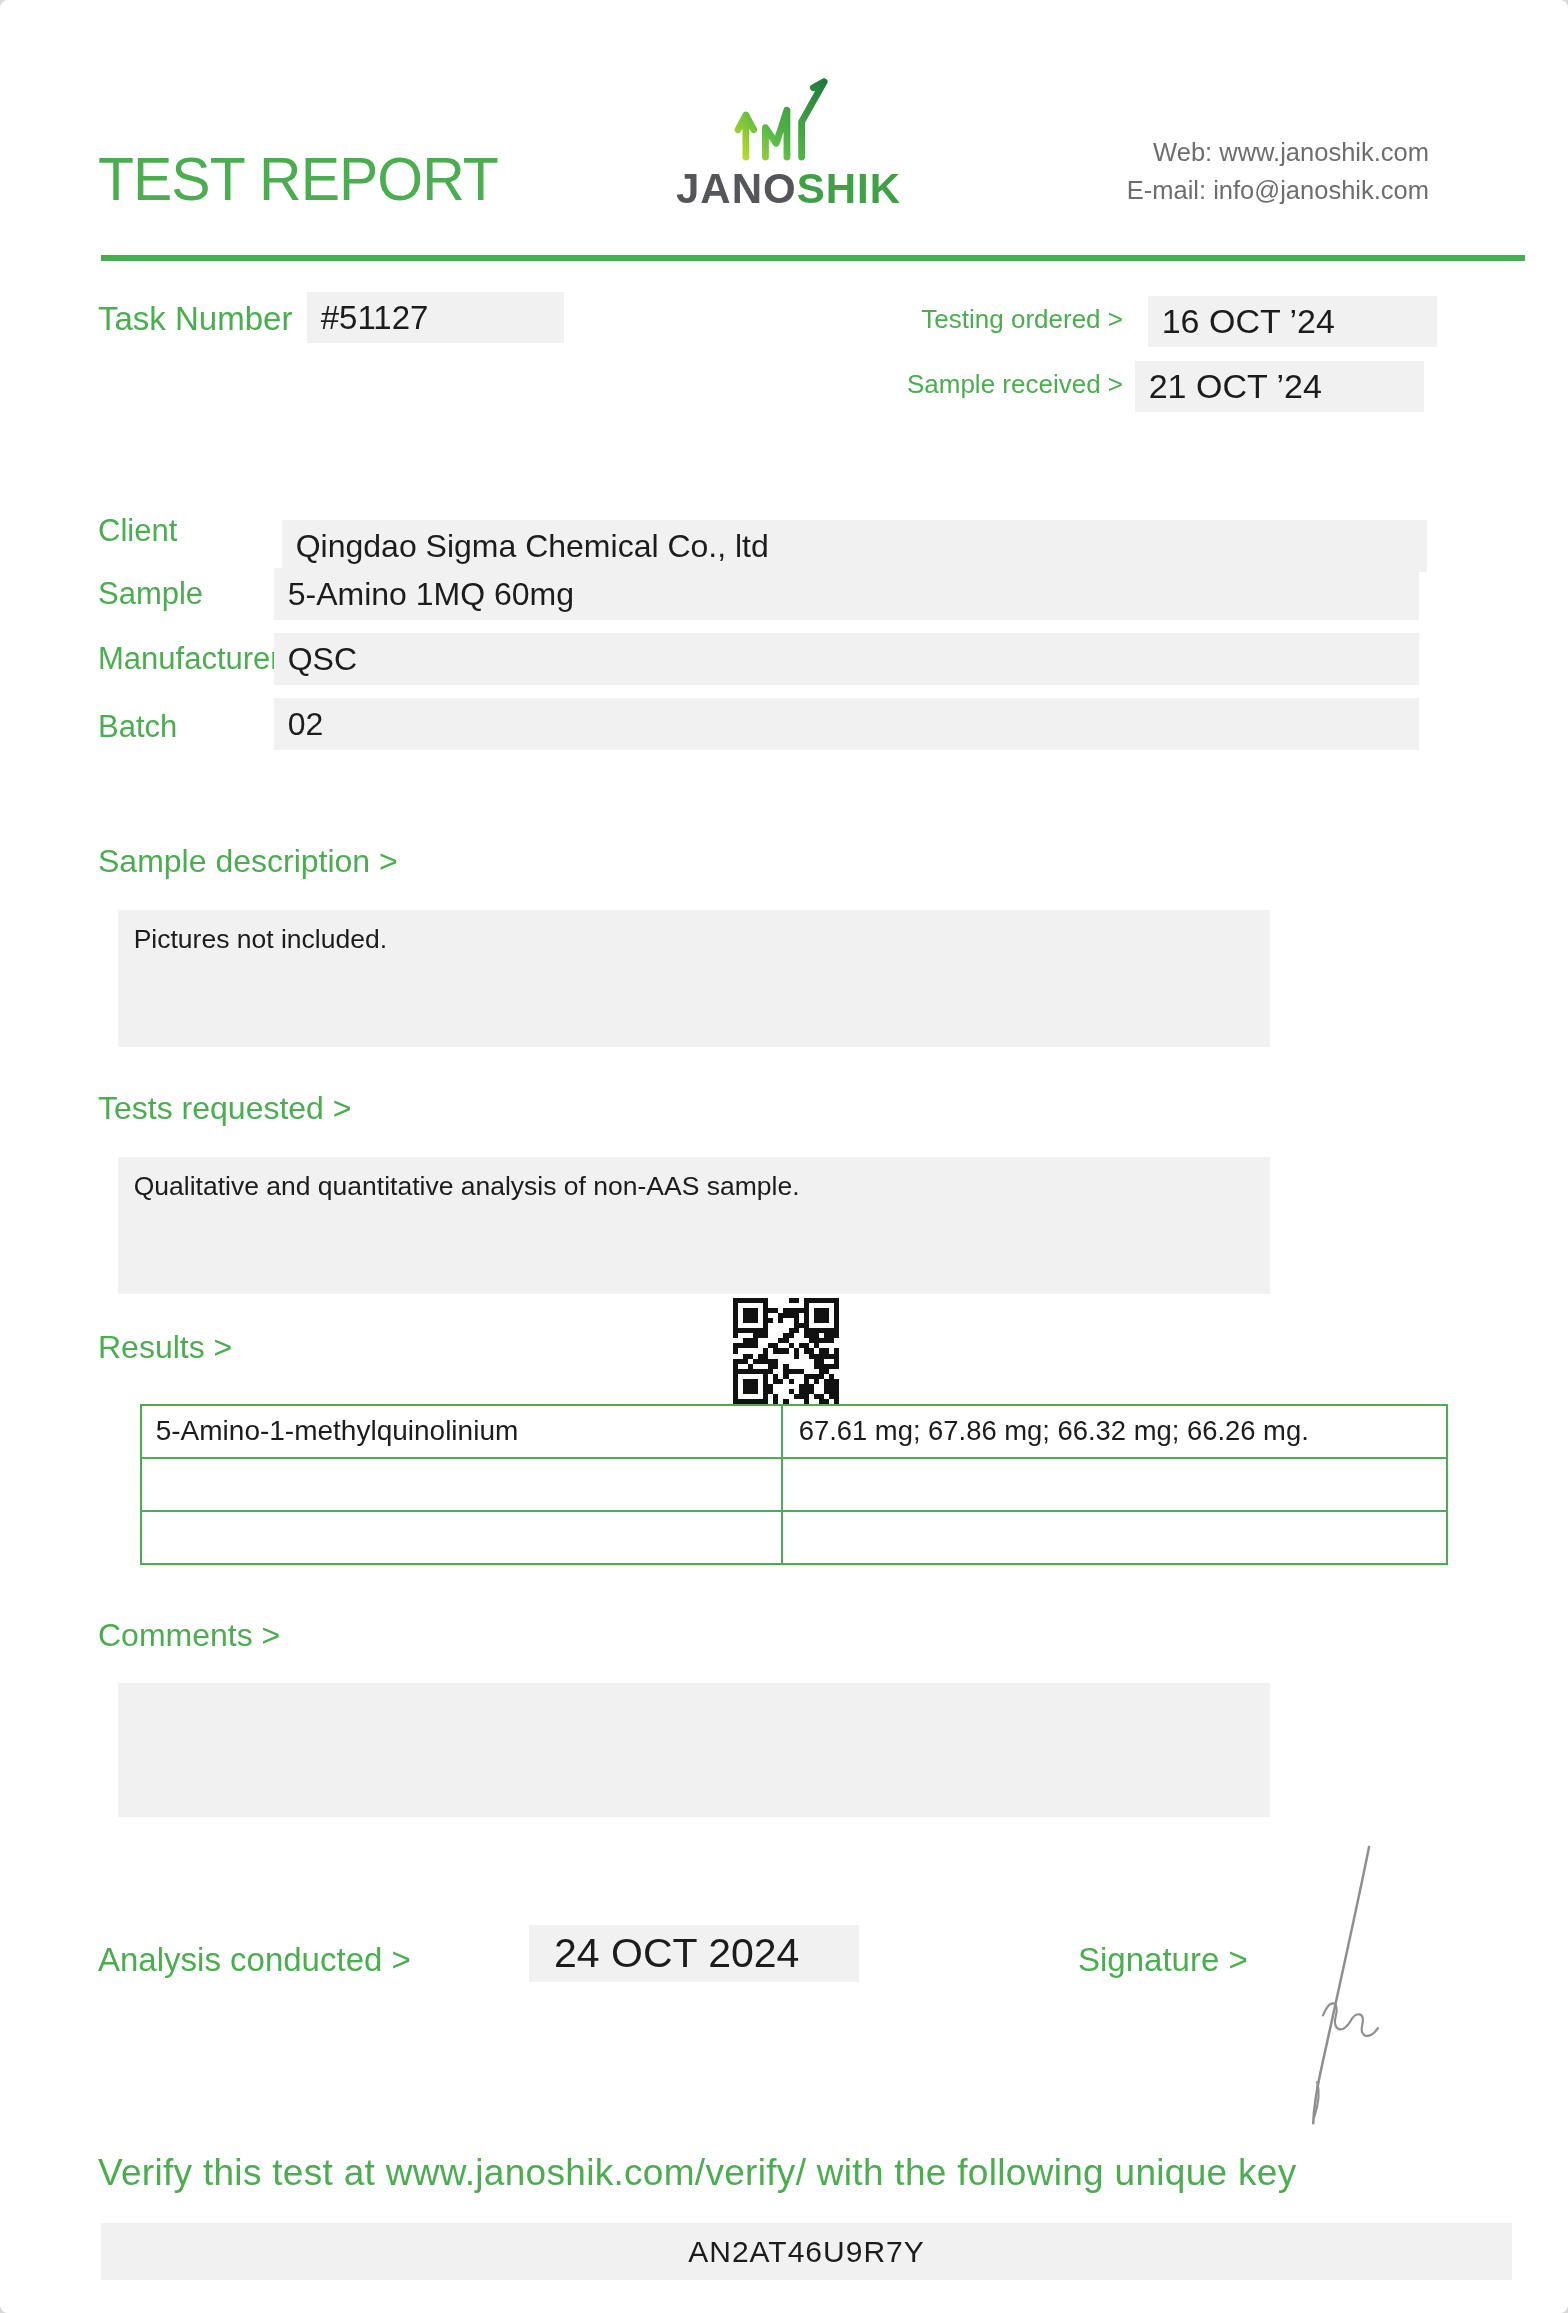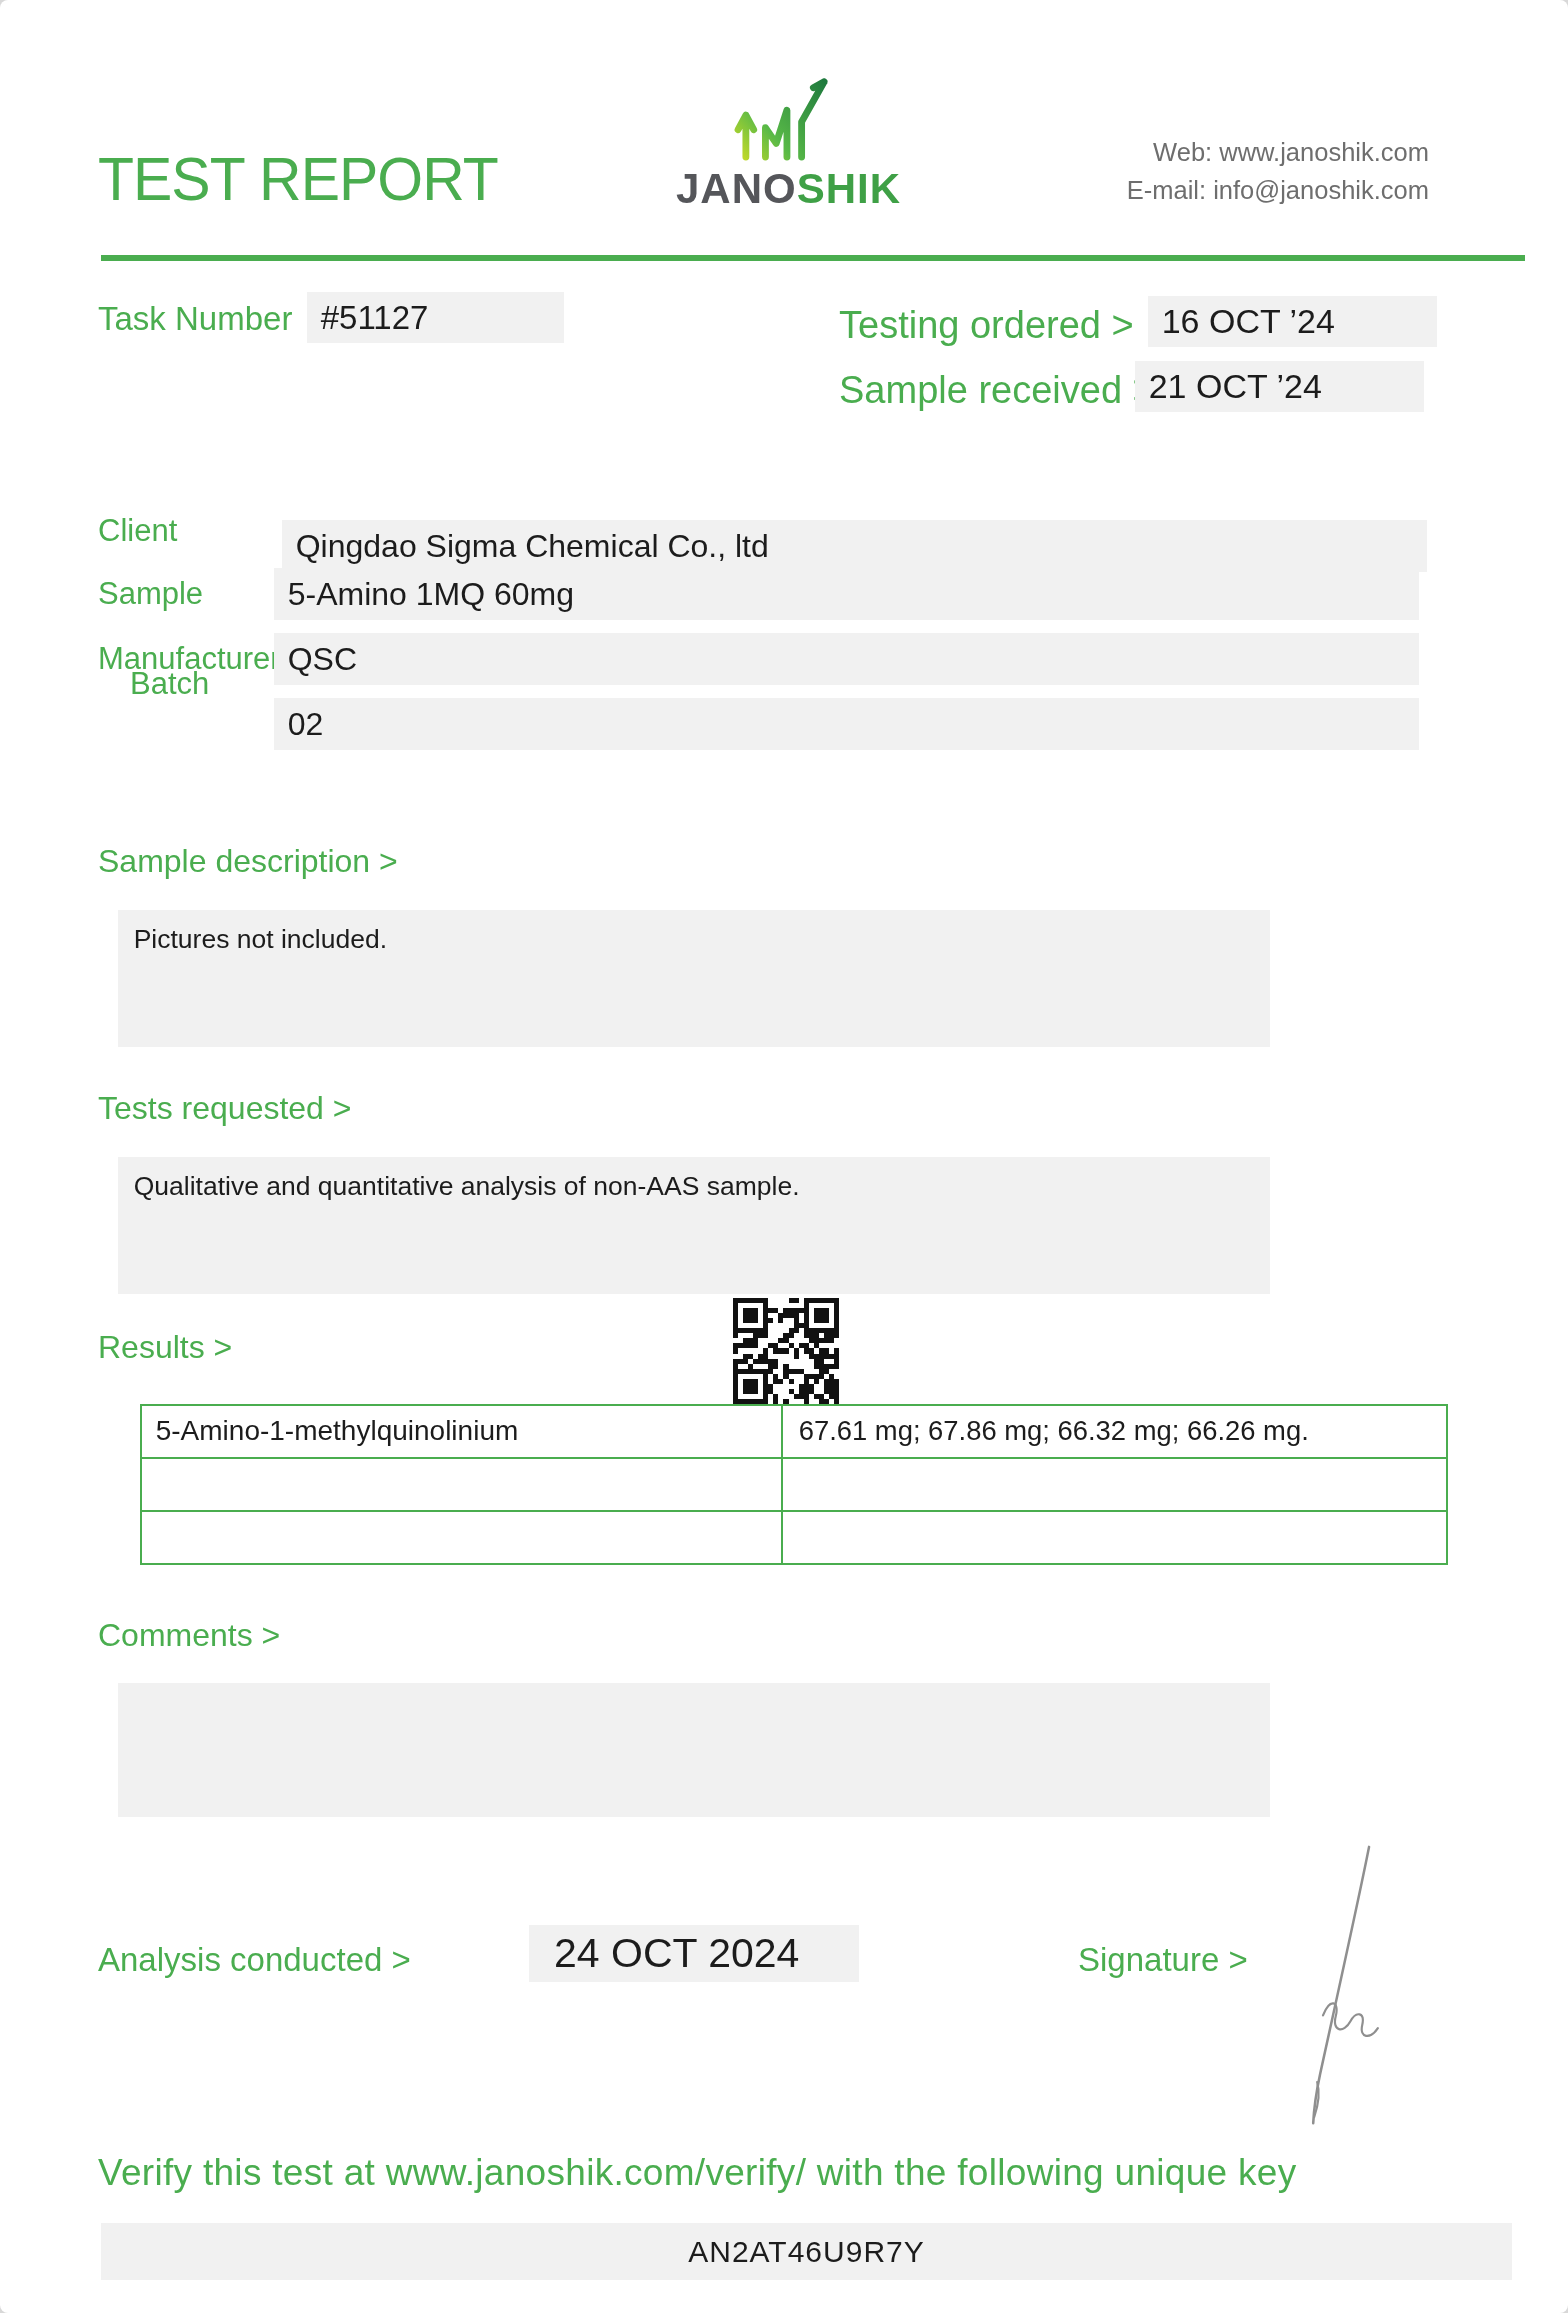--- a/index.html
+++ b/index.html
@@ -22,33 +22,33 @@
   .logo-icon{left:733px;top:73px;}
   .logo-word{left:676px;top:165px;font-size:42px;font-weight:bold;letter-spacing:1px;white-space:nowrap;}
   .logo-word .primary{color:var(--logogray);}
   .logo-word .accent{color:#3fa046;}
   .contact{left:970px;top:133px;width:459px;text-align:right;font-size:25.5px;color:var(--gray);line-height:1.5;}
   .rule{left:101px;top:255px;width:1424px;height:5.9px;background:var(--green);}
   
   .task-label{left:98px;top:300px;font-size:33px;color:var(--green);white-space:nowrap;}
   .task-box{left:307px;top:292px;width:257px;height:51px;background:var(--boxgray);
     font-size:33px;line-height:51px;padding-left:13.7px;box-sizing:border-box;}
-  .date-label{left:839px;width:284px;text-align:right;font-size:38px;color:var(--green);white-space:nowrap;}
+  .date-label{left:839px;width:284px;text-align:right;font-size:26px;color:var(--green);white-space:nowrap;}
   .dl1{top:304px;} .dl2{top:369px;}
   .date-box{left:1135px;width:289px;height:51px;background:var(--boxgray);
     font-size:34px;line-height:51px;padding-left:13.7px;box-sizing:border-box;white-space:nowrap;}
   .db1{top:296px;margin-left:13px;} .db2{top:361px;}
   
   .info-label{left:98px;font-size:31px;color:var(--green);white-space:nowrap;}
   .info-box{left:274px;width:1145px;height:52px;background:var(--boxgray);
     font-size:32px;line-height:52px;padding-left:13.7px;box-sizing:border-box;white-space:nowrap;}
   .il1{top:513px;}.ib1{top:520px;margin-left:8px;}
   .il2{top:576px;}.ib2{top:568px;}
   .il3{top:641px;}.ib3{top:633px;}
-  .il4{top:666px;margin-left:32px;}.ib4{top:698px;}
+  .il4{top:709px;}.ib4{top:698px;}
   
   .section-heading{left:98px;font-size:32px;color:var(--green);white-space:nowrap;}
   .sh-desc{top:843px;} .sh-tests{top:1090px;} .sh-results{top:1329px;} .sh-comments{top:1617px;}
   .body-box{left:118px;width:1152px;background:var(--boxgray);font-size:26.5px;
     padding:11.8px 15.7px;box-sizing:border-box;line-height:1.3;}
   .bb-desc{top:910px;height:137px;}
   .bb-tests{top:1157px;height:137px;}
   .bb-comments{top:1683px;height:134px;}
   .qr{left:733px;top:1298px;width:106px;height:106px;}
   

